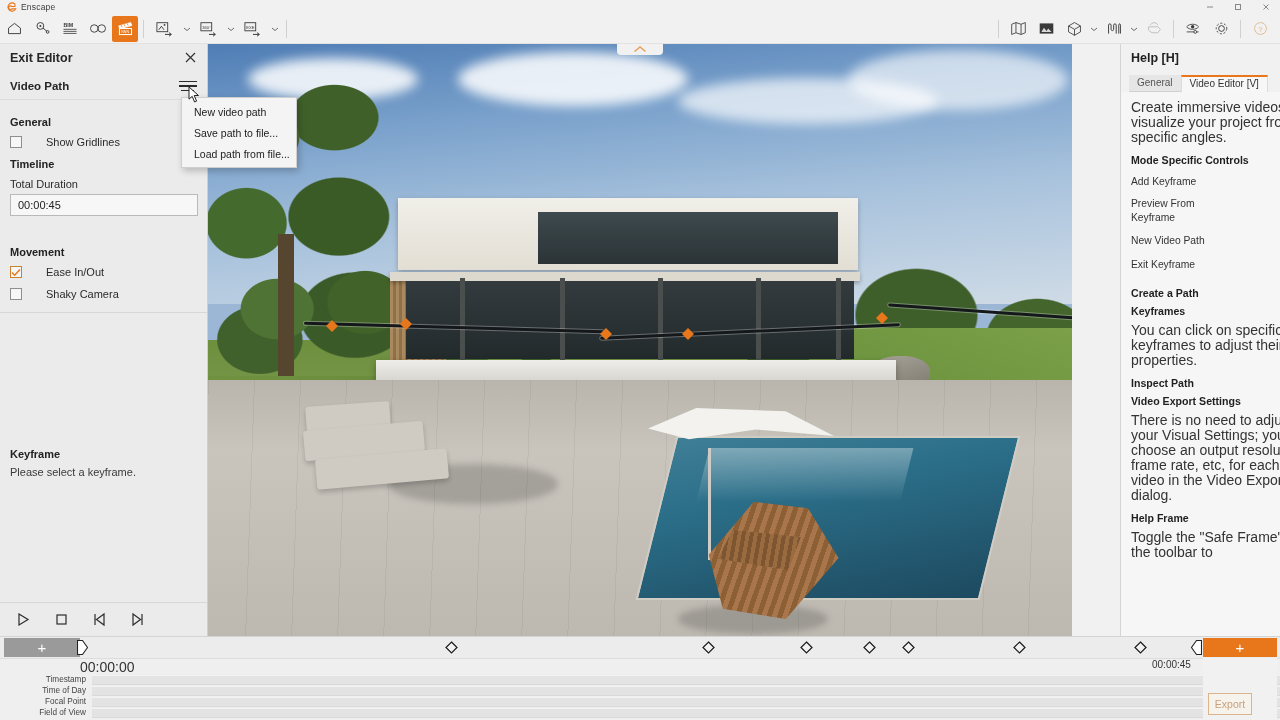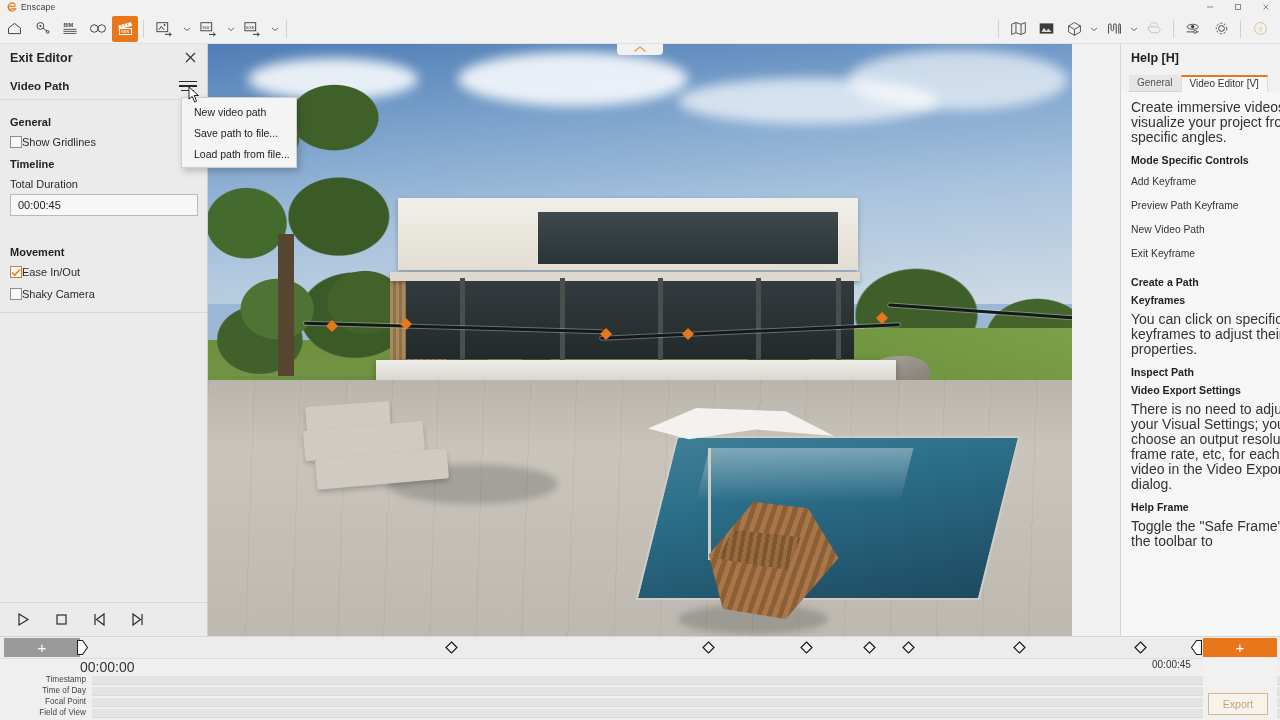--- a/index.html
+++ b/index.html
@@ -166,21 +166,21 @@
     height:28px; display:flex; align-items:center; padding:0 10px; position:relative;
     border-bottom:1px solid #dcdcdc;
   }
   .lp-sub .t { font-size:11.5px; font-weight:bold; color:#262626; }
   .burger { position:absolute; right:10px; top:6px; width:18px; height:16px; cursor:pointer;
     display:flex; flex-direction:column; justify-content:center; gap:3px; }
   .burger i { display:block; height:1.5px; background:#2b2b2b; }
   .burger i:nth-child(1){width:18px;} .burger i:nth-child(2){width:18px;} .burger i:nth-child(3){width:13px; margin-left:2px;}
   .lp-body { flex:1 1 auto; padding:8px 10px 0 10px; overflow:hidden; }
   .sect-h { font-size:11px; font-weight:bold; color:#222; margin:8px 0 8px 0; }
-  .chk-row { display:flex; align-items:center; gap:0; margin:6px 0 10px 0; cursor:pointer; }
+  .chk-row { display:flex; align-items:center; gap:24px; margin:6px 0 10px 0; cursor:pointer; }
   .chk { width:12px; height:12px; border:1px solid #8e8e8e; background:#f7f7f7; display:flex;
         align-items:center; justify-content:center; }
   .chk.on { border-color:#c9822f; }
   .chk-lab { font-size:11px; color:#2b2b2b; }
   .fld-lab { font-size:11px; color:#2b2b2b; margin:2px 0 4px 0; }
   .txtinput {
     width:188px; height:22px; border:1px solid #b9b9b9; background:#f7f7f7;
     font-size:11px; color:#222; padding:0 7px; line-height:20px;
   }
   .divider { height:1px; background:#d7d7d7; margin:12px -10px 0 -10px; }
@@ -250,21 +250,21 @@
   .ph-right { position:absolute; left:1190px; top:2px; }
   .tl-times { position:absolute; left:0; top:22px; width:1280px; height:14px; }
   .t0 { position:absolute; left:80px; top:0; font-size:14px; color:#333; }
   .t1 { position:absolute; left:1152px; top:0; font-size:10px; color:#333; }
   .tracks { position:absolute; left:12px; top:37px; width:1280px; height:47px; }
   .trk { position:absolute; left:0; width:1280px; height:11px; display:flex; align-items:center; }
   .trk-lab { width:80px; text-align:right; padding-right:6px; font-size:8.2px; color:#444; }
   .trk-bar { flex:1 1 auto; height:10px; background:#e3e3e3; border-top:1px solid #f2f2f2;
     border-bottom:1px solid #d9d9d9; }
   .exportbox { position:absolute; left:1203px; top:21px; width:74px; height:63px; background:#f1f1f1; }
-  .exportbtn { position:absolute; left:1208px; top:56px; width:60px; height:22px;
+  .exportbtn { position:absolute; left:1208px; top:56px; width:44px; height:22px;
     border:1px solid #dcb48a; background:#f6f2ec; color:#c9a17a; font-size:10.5px;
     display:flex; align-items:center; justify-content:center; cursor:pointer; }
 </style>
 </head>
 <body>
 
 <div id="app">
 
   <div class="titlebar">
     <svg class="tb-logo" viewBox="0 0 16 16">
@@ -532,20 +532,24 @@
         </span>
         <span class="chk-lab">Ease In/Out</span>
       </div>
       <div class="chk-row">
         <span class="chk"></span>
         <span class="chk-lab">Shaky Camera</span>
       </div>
       <div class="divider"></div>
     </div>
 
+    <div class="kf-sect" style="flex:1 1 auto">
+      <div class="kf-h">Keyframe</div>
+      <div class="kf-p">Please select a keyframe.</div>
+    </div>
 
     <div class="lp-foot">
       <div class="pbtn">
         <svg width="15" height="15" viewBox="0 0 15 15">
             <path d="M3 2l9 5.5L3 13z" fill="none" stroke="#2b2b2b" stroke-width="1.2"></path>
           </svg>
       </div>
       <div class="pbtn">
         <svg width="15" height="15" viewBox="0 0 15 15">
             <rect x="3" y="3" width="9" height="9" fill="none" stroke="#2b2b2b" stroke-width="1.2"></rect>
@@ -588,21 +592,21 @@
     </div>
     <div class="rp-scroll">
       <div class="rp-p">Create immersive videos to visualize your project from specific angles.</div>
       <div class="rp-h">Mode Specific Controls</div>
 
       <div class="kbrow">
         <span class="kblab">Add Keyframe</span>
         <span class="kbkey">K</span>
       </div>
       <div class="kbrow">
-        <span class="kblab">Preview Path Keyframe</span>
+        <span class="kblab">Preview From Keyframe</span>
         <span class="kbkey">P</span>
       </div>
       <div class="kbrow">
         <span class="kblab">New Video Path</span>
         <span class="kbkey">X</span>
       </div>
       <div class="kbrow" style="margin-bottom:14px">
         <span class="kblab">Exit Keyframe</span>
         <span class="kbkey">Esc</span>
       </div>

